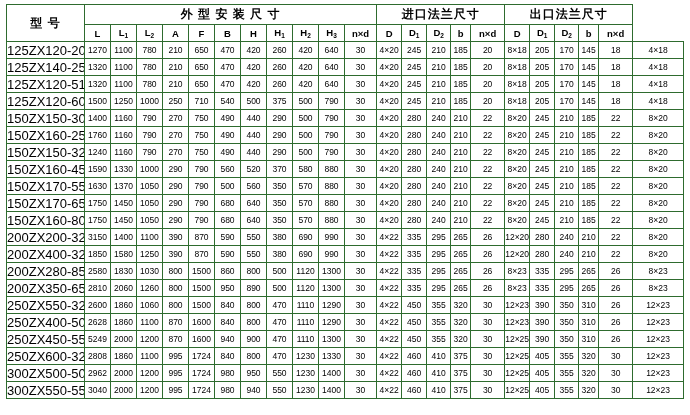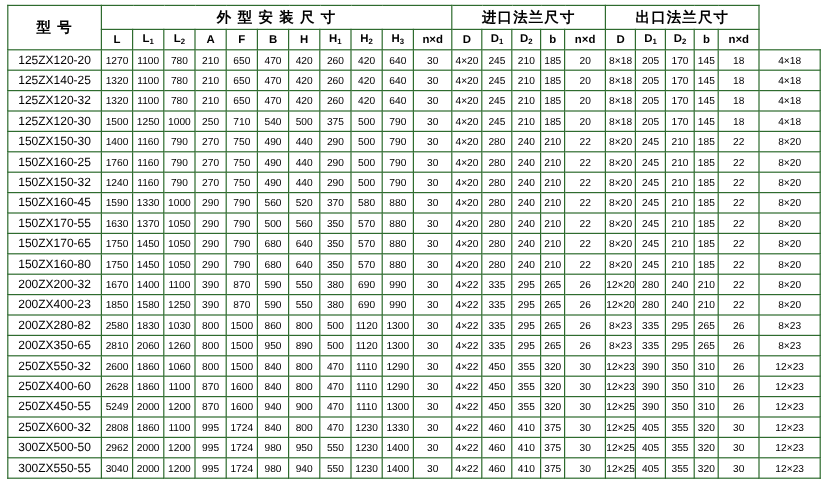--- a/index.html
+++ b/index.html
@@ -49,21 +49,21 @@
     font-size: 13px;
     font-weight: bold;
     letter-spacing: 2px;
   }
   tr.sub th {
     height: 15px;
     font-size: 9.5px;
     font-weight: bold;
   }
   td.model {
-    font-size: 10px;
+    font-size: 13px;
     text-align: center;
     letter-spacing: 0px;
   }
   
   col.c-model { width: 78px; }
   col.c-n { width: 26px; }
   col.c-nxd { width: 32px; }
   col.c-d  { width: 25px; }
   col.c-d1 { width: 25px; }
   col.c-d2 { width: 24px; }
@@ -181,21 +181,21 @@
           <td>185</td>
           <td>20</td>
           <td>8×18</td>
           <td>205</td>
           <td>170</td>
           <td>145</td>
           <td>18</td>
           <td>4×18</td>
         </tr>
         <tr>
-          <td class="model">125ZX120-32</td>
+          <td class="model">125ZX120-51</td>
           <td>1320</td>
           <td>1100</td>
           <td>780</td>
           <td>210</td>
           <td>650</td>
           <td>470</td>
           <td>420</td>
           <td>260</td>
           <td>420</td>
           <td>640</td>
@@ -206,21 +206,21 @@
           <td>185</td>
           <td>20</td>
           <td>8×18</td>
           <td>205</td>
           <td>170</td>
           <td>145</td>
           <td>18</td>
           <td>4×18</td>
         </tr>
         <tr>
-          <td class="model">125ZX120-30</td>
+          <td class="model">125ZX120-60</td>
           <td>1500</td>
           <td>1250</td>
           <td>1000</td>
           <td>250</td>
           <td>710</td>
           <td>540</td>
           <td>500</td>
           <td>375</td>
           <td>500</td>
           <td>790</td>
@@ -407,21 +407,21 @@
           <td>22</td>
           <td>8×20</td>
           <td>245</td>
           <td>210</td>
           <td>185</td>
           <td>22</td>
           <td>8×20</td>
         </tr>
         <tr>
           <td class="model">200ZX200-32</td>
-          <td>1670</td>
+          <td>3150</td>
           <td>1400</td>
           <td>1100</td>
           <td>390</td>
           <td>870</td>
           <td>590</td>
           <td>550</td>
           <td>380</td>
           <td>690</td>
           <td>990</td>
           <td>30</td>
@@ -431,21 +431,21 @@
           <td>265</td>
           <td>26</td>
           <td>12×20</td>
           <td>280</td>
           <td>240</td>
           <td>210</td>
           <td>22</td>
           <td>8×20</td>
         </tr>
         <tr>
-          <td class="model">200ZX400-23</td>
+          <td class="model">200ZX400-32</td>
           <td>1850</td>
           <td>1580</td>
           <td>1250</td>
           <td>390</td>
           <td>870</td>
           <td>590</td>
           <td>550</td>
           <td>380</td>
           <td>690</td>
           <td>990</td>
@@ -456,21 +456,21 @@
           <td>265</td>
           <td>26</td>
           <td>12×20</td>
           <td>280</td>
           <td>240</td>
           <td>210</td>
           <td>22</td>
           <td>8×20</td>
         </tr>
         <tr>
-          <td class="model">200ZX280-82</td>
+          <td class="model">200ZX280-85</td>
           <td>2580</td>
           <td>1830</td>
           <td>1030</td>
           <td>800</td>
           <td>1500</td>
           <td>860</td>
           <td>800</td>
           <td>500</td>
           <td>1120</td>
           <td>1300</td>
@@ -531,21 +531,21 @@
           <td>320</td>
           <td>30</td>
           <td>12×23</td>
           <td>390</td>
           <td>350</td>
           <td>310</td>
           <td>26</td>
           <td>12×23</td>
         </tr>
         <tr>
-          <td class="model">250ZX400-60</td>
+          <td class="model">250ZX400-50</td>
           <td>2628</td>
           <td>1860</td>
           <td>1100</td>
           <td>870</td>
           <td>1600</td>
           <td>840</td>
           <td>800</td>
           <td>470</td>
           <td>1110</td>
           <td>1290</td>

